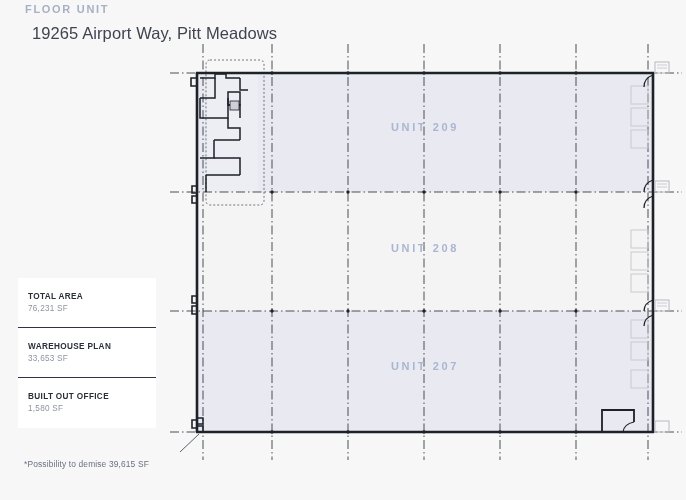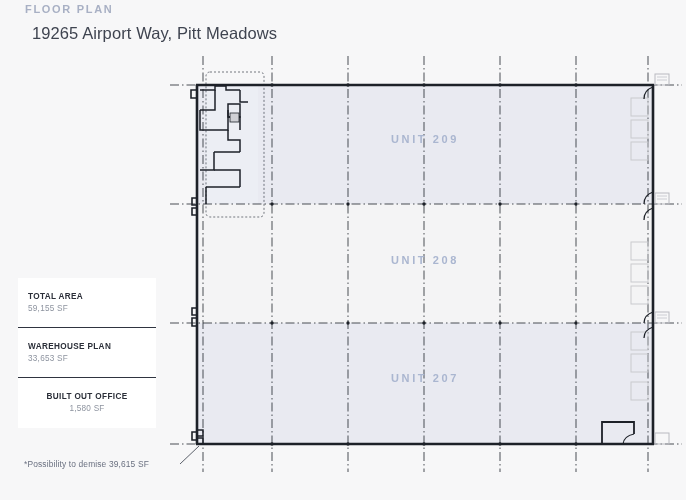--- a/index.html
+++ b/index.html
@@ -47,21 +47,21 @@
     width: 138px;
     background: #ffffff;
     z-index: 6;
   }
   .stat {
     padding: 13px 10px 9px 10px;
     border-bottom: 1.4px solid #2f3440;
     box-sizing: border-box;
     height: 50px;
   }
-  .stat:last-child { border-bottom: none; text-align: center; }
+  .stat:last-child { border-bottom: none; }
   .stat-label {
     font-size: 8.2px;
     font-weight: bold;
     letter-spacing: 0.35px;
     color: #2a2e38;
     line-height: 11px;
     margin: 0;
   }
   .stat-value {
     font-size: 8.2px;
@@ -78,39 +78,39 @@
     font-size: 8.4px;
     color: #6a7080;
     letter-spacing: 0.15px;
     z-index: 6;
   }
 
   
   #plan-wrap {
     position: absolute;
     left: 0;
-    top: 12px;
+    top: 0;
     width: 686px;
     height: 364px;
   }
   #plan { display: block; }
 
   .unit-label {
     font-family: "Liberation Sans", sans-serif;
     font-size: 11px;
     font-weight: bold;
     letter-spacing: 2.6px;
     fill: #aab6d0;
   }
 </style>
 </head>
 <body>
 
 <div id="header">
-  <div id="eyebrow">FLOOR PLAN</div>
+  <div id="eyebrow">FLOOR UNIT</div>
   <div id="title">19265 Airport Way, Pitt Meadows</div>
 </div>
 
 <div id="plan-wrap">
 <svg id="plan" width="686" height="500" viewBox="0 0 686 500" xmlns="http://www.w3.org/2000/svg">
 
   <g>
     <rect x="196" y="73" width="458" height="119" fill="#e9eaf1"></rect>
     <rect x="196" y="192" width="458" height="119" fill="#f4f4f5"></rect>
     <rect x="196" y="311" width="458" height="121" fill="#e9eaf1"></rect>
@@ -240,21 +240,21 @@
   <text class="unit-label" x="425" y="131" text-anchor="middle">UNIT 209</text>
   <text class="unit-label" x="425" y="252" text-anchor="middle">UNIT 208</text>
   <text class="unit-label" x="425" y="370" text-anchor="middle">UNIT 207</text>
 
 </svg>
 </div>
 
 <div id="stats">
   <div class="stat">
     <div class="stat-label">TOTAL AREA</div>
-    <div class="stat-value">59,155 SF</div>
+    <div class="stat-value">76,231 SF</div>
   </div>
   <div class="stat">
     <div class="stat-label">WAREHOUSE PLAN</div>
     <div class="stat-value">33,653 SF</div>
   </div>
   <div class="stat">
     <div class="stat-label">BUILT OUT OFFICE</div>
     <div class="stat-value">1,580 SF</div>
   </div>
 </div>

